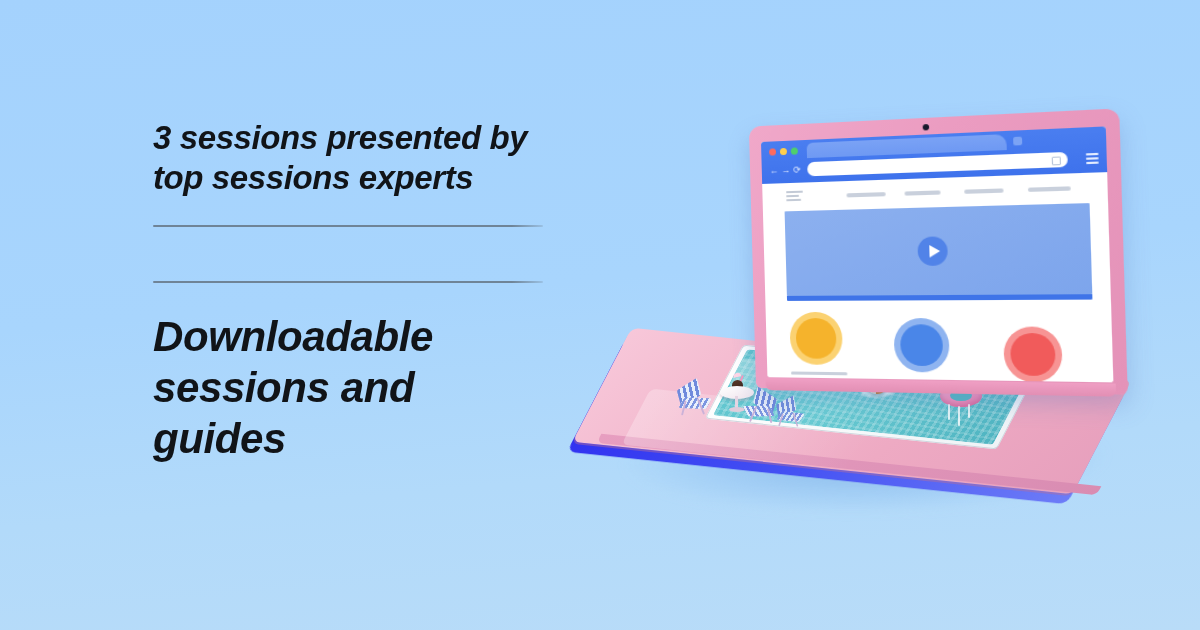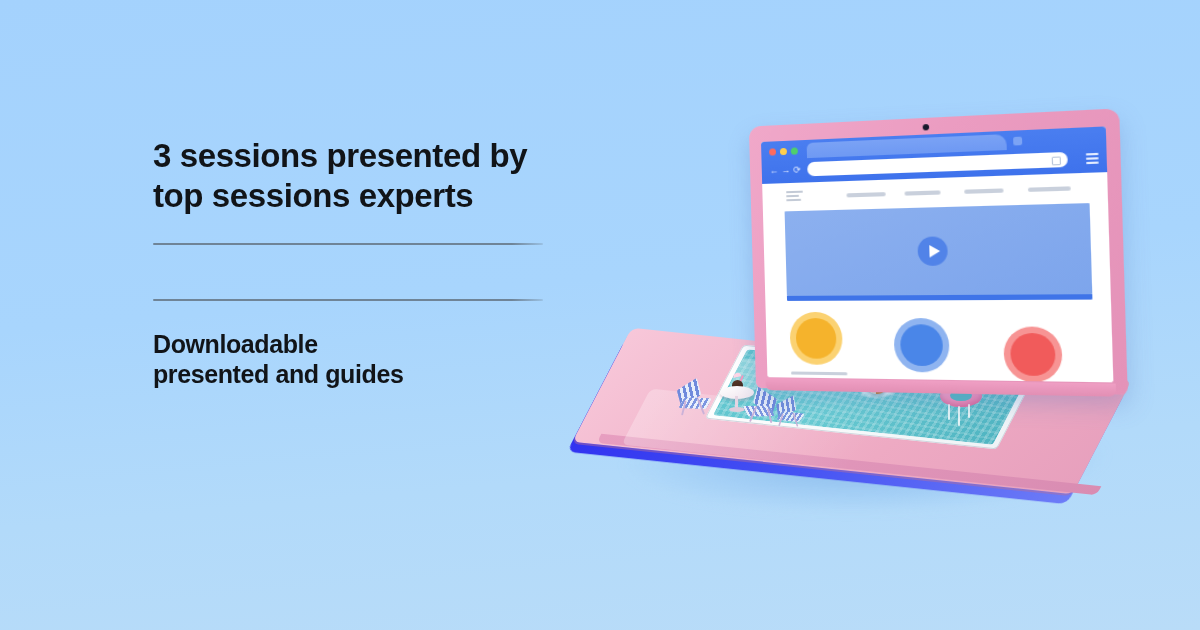--- a/index.html
+++ b/index.html
@@ -8,32 +8,32 @@
     font-family:"Liberation Sans","DejaVu Sans",sans-serif;
     background:#a6d4fd;
   }
   #stage{
     position:relative;width:1200px;height:630px;overflow:hidden;
     background:linear-gradient(175deg,#a4d2fd 0%,#a8d5fd 45%,#b2dafa 72%,#b9dcf8 100%);
   }
 
   
   #copy{
-    position:absolute;left:153px;top:136px;width:400px;
+    position:absolute;left:153px;top:118px;width:400px;font-style:italic;
   }
   .feature-text{
     color:#111418;
     font-weight:bold;
     letter-spacing:-0.4px;
     line-height:1.22;
     margin:0;
   }
   .f1{font-size:33px;}
   .f2{font-size:33px;}
-  .f3{font-size:25px;}
+  .f3{font-size:42px;}
   .rule{
     height:2px;width:390px;margin:0;
     background:linear-gradient(90deg,#6f8497 0%,#6f8497 92%,rgba(111,132,151,.25) 100%);
     border:0;border-radius:1px;
   }
   .gap-a{height:26px;}
   .gap-b{height:28px;}
 
   
   #scene{position:absolute;left:560px;top:120px;width:640px;height:420px;}
@@ -305,21 +305,21 @@
     <div class="gap-a"></div>
     <hr class="rule">
     <div class="gap-b"></div>
 
 
     <div class="gap-a"></div>
     <hr class="rule">
     <div class="gap-b"></div>
 
     <p class="feature-text f3">Downloadable</p>
-    <p class="feature-text f3">presented and guides</p>
+    <p class="feature-text f3">sessions and guides</p>
   </div>
 
   <div id="scene">
 
     <div class="ground-shadow"></div>
 
     <div class="base-wrap">
       <div class="base-under"></div>
       <div class="base-top"></div>
       <div class="base-front"></div>

